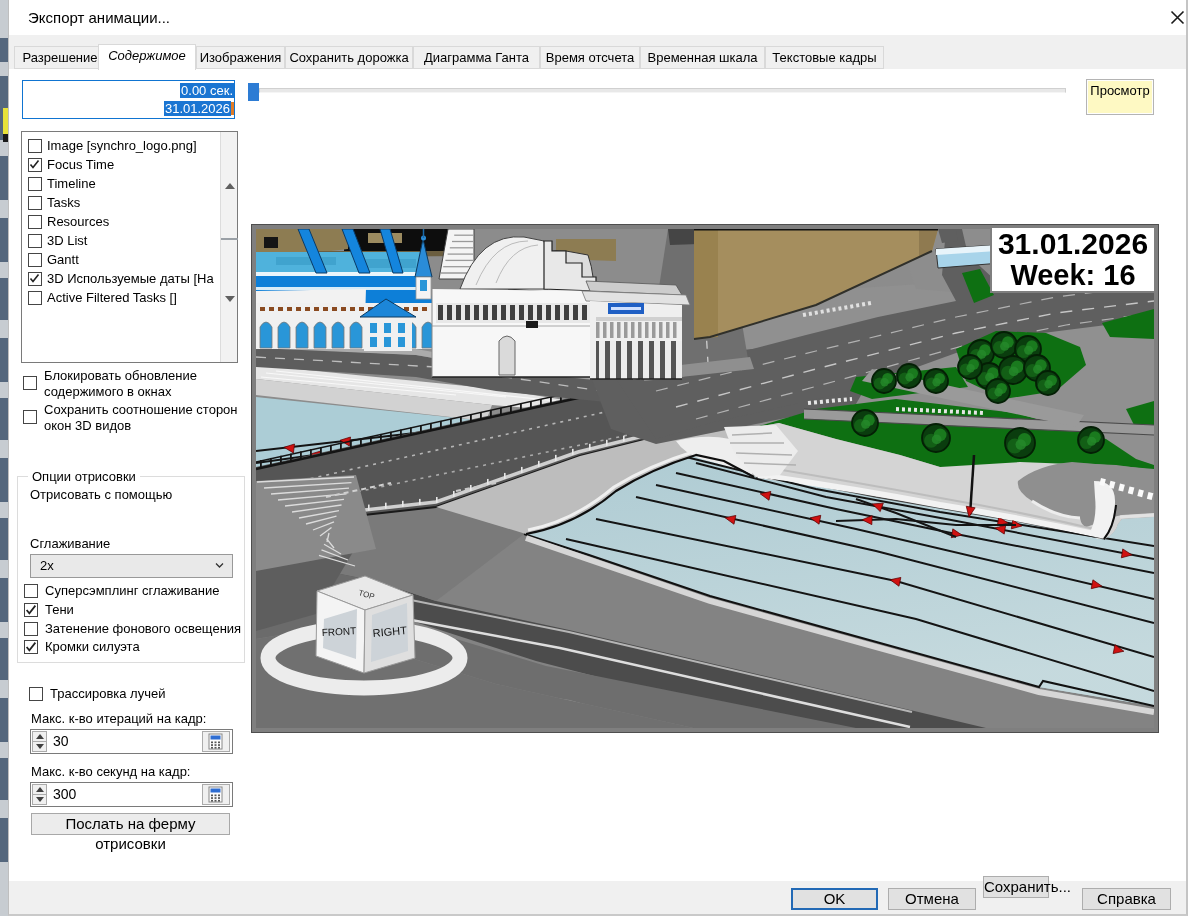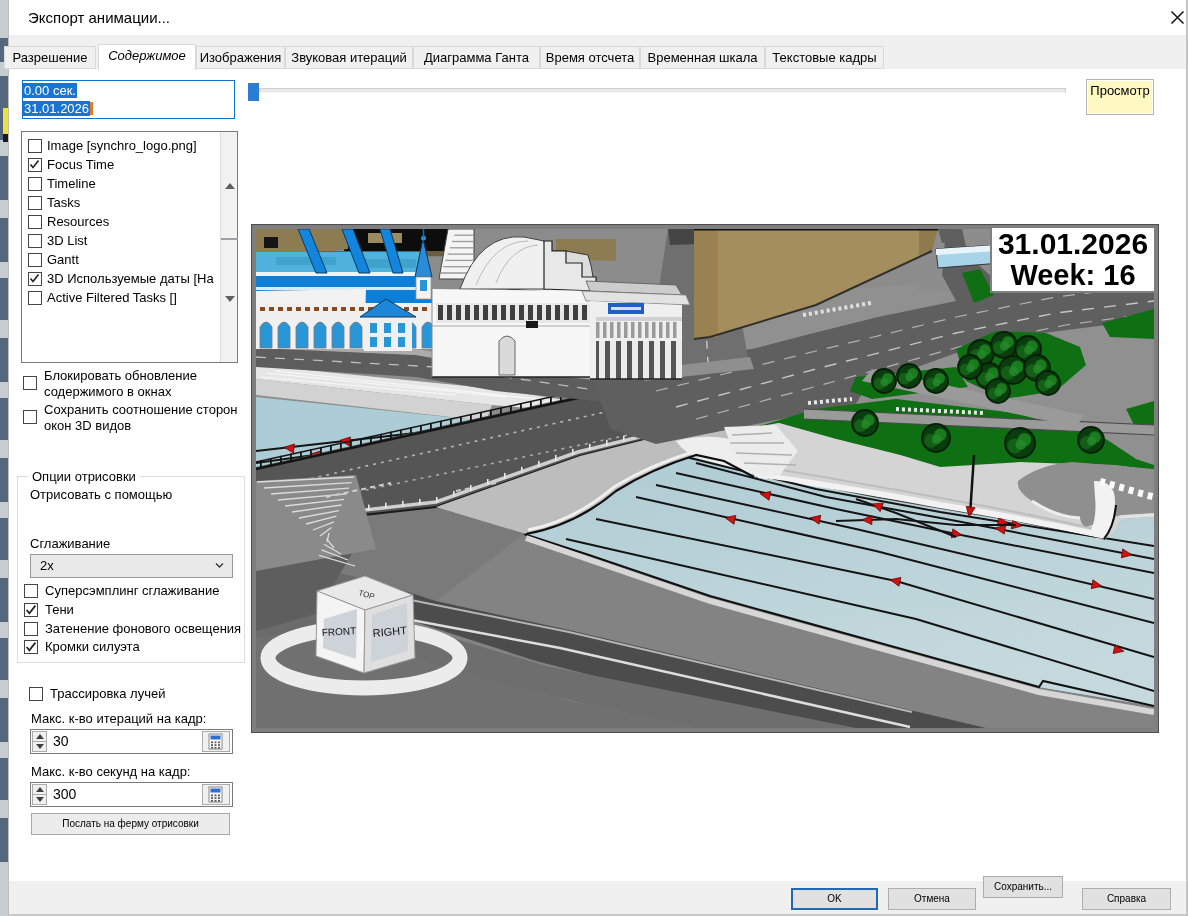--- a/index.html
+++ b/index.html
@@ -12,21 +12,21 @@
 #title{left:28px;top:9px;font-size:15px;color:#000;}
 #closex{left:1166px;top:4px;width:22px;height:26px;color:#1a1a1a;font-size:19px;line-height:26px;text-align:center;}
 #tabstrip{left:9px;top:35px;width:1177px;height:34px;background:#f0f0f0;}
 #page{left:9px;top:69px;width:1177px;height:812px;background:#fff;}
 #footer{left:9px;top:881px;width:1177px;height:33px;background:#f0f0f0;}
 .tab{position:absolute;top:46px;height:23px;background:#f0f0f0;border:1px solid #d9d9d9;
  font-size:13px;text-align:center;line-height:22px;color:#000;}
 .tab.sel{top:44px;height:26px;background:#fff;border-bottom:none;z-index:3;}
 
 #focusbox{left:22px;top:80px;width:213px;height:39px;background:#fff;border:1px solid #0f74d1;
- text-align:left;font-size:13px;line-height:18px;padding-top:1px;}
+ text-align:right;font-size:13px;line-height:18px;padding-top:1px;}
 #focusbox .sel1{background:#1a75d2;color:#fff;padding:0 1px;}
 #focusbox .caret{display:inline-block;width:3px;height:13px;background:#e07c28;vertical-align:-2px;}
 
 #listbox{left:21px;top:131px;width:217px;height:232px;background:#fff;border:1px solid #7a7a7a;}
 .lrow{position:absolute;left:6px;height:19px;width:190px;}
 .cb{position:absolute;left:0;top:2px;width:14px;height:14px;background:#fff;border:1px solid #454545;}
 .cb svg{position:absolute;left:0px;top:0px;}
 .ltxt{position:absolute;left:19px;top:1px;font-size:13px;white-space:nowrap;}
 #lsb{position:absolute;right:0px;top:0px;width:17px;height:230px;background:#f2f2f2;border-left:1px solid #dcdcdc;}
 #lsb .d1{position:absolute;left:0;top:106px;width:17px;height:2px;background:#9aa0a6;}
@@ -41,21 +41,21 @@
 .combo{position:absolute;width:203px;height:24px;background:#e9e9e9;border:1px solid #999;
  font-size:13px;line-height:22px;padding-left:9px;color:#000;}
 .combo .chev{position:absolute;right:8px;top:6px;width:9px;height:9px;}
 .spinrow{position:absolute;width:203px;height:25px;background:#fff;border:1px solid #7a7a7a;}
 .spinbtns{position:absolute;left:1px;top:1px;width:15px;height:21px;background:#f0f0f0;border:1px solid #ababab;}
 .spinbtns .u{position:absolute;left:3px;top:2px;width:0;height:0;border-left:4px solid transparent;border-right:4px solid transparent;border-bottom:5px solid #404040;}
 .spinbtns .d{position:absolute;left:3px;bottom:2px;width:0;height:0;border-left:4px solid transparent;border-right:4px solid transparent;border-top:5px solid #404040;}
 .spinbtns .mid{position:absolute;left:0;top:9px;width:13px;height:1px;background:#ababab;}
 .spinval{position:absolute;left:22px;top:3px;font-size:14px;}
 .calcbtn{position:absolute;right:2px;top:1px;width:28px;height:21px;background:#f0f0f0;border:1px solid #ababab;}
-.btn{position:absolute;background:#e1e1e1;border:1px solid #adadad;font-size:10px;text-align:center;color:#000;}
+.btn{position:absolute;background:#e1e1e1;border:1px solid #adadad;font-size:15px;text-align:center;color:#000;}
 .btn.def{border:2px solid #2269b5;}
 
 #sgroove{left:259px;top:88px;width:807px;height:5px;background:#e8e8e8;border:1px solid #d0d0d0;border-bottom-color:#f5f5f5;}
 #sthumb{left:248px;top:83px;width:11px;height:18px;background:#2d7cd4;}
 #btnpreview{left:1086px;top:79px;width:68px;height:36px;background:#fef9c3;border:1px solid #b4b4b4;box-shadow:inset 0 0 0 1px #fdfdfd;font-size:13px;text-align:center;line-height:21px;}
 
 #vpborder{left:251px;top:224px;width:908px;height:509px;background:#7f7f7f;border:1px solid #4e4e4e;}
 #scene{left:256px;top:229px;width:898px;height:499px;}
 
 #datebox{left:990px;top:226px;width:166px;height:67px;background:#fff;border:2px solid #7f7f7f;text-align:center;}
@@ -87,24 +87,24 @@
 </svg></div>
 <div class="abs" id="dlgborder"></div>
 <div class="abs" id="titlebar"></div>
 <div class="abs" id="title">Экспорт анимации...</div>
 <div class="abs" id="closex"><svg width="15" height="15" viewBox="0 0 15 15" style="margin-top:6px">
         <path d="M1.5 1.5 L13.5 13.5 M13.5 1.5 L1.5 13.5" stroke="#1a1a1a" stroke-width="1.6"></path>
       </svg></div>
 <div class="abs" id="tabstrip"></div>
 <div class="abs" id="page"></div>
 <div class="abs" id="footer"></div>
-<div class="tab" style="left:4px;width:92px;">Разрешение</div>
+<div class="tab" style="left:14px;width:92px;">Разрешение</div>
     <div class="tab sel" style="left:98px;width:98px;font-style:italic;">Содержимое</div>
     <div class="tab" style="left:196px;width:89px;">Изображения</div>
-    <div class="tab" style="left:285px;width:128px;">Звуковая итераций</div>
+    <div class="tab" style="left:285px;width:128px;">Сохранить дорожка</div>
     <div class="tab" style="left:413px;width:127px;">Диаграмма Ганта</div>
     <div class="tab" style="left:540px;width:100px;">Время отсчета</div>
     <div class="tab" style="left:640px;width:125px;">Временная шкала</div>
     <div class="tab" style="left:765px;width:119px;">Текстовые кадры</div>
 <div class="abs" id="focusbox">
       <div><span class="sel1">0.00 сек.</span></div>
       <div><span class="sel1">31.01.2026</span><span class="caret"></span></div>
     </div>
 <div class="abs" id="listbox">
       <div class="lrow" style="top:5px;">
@@ -759,14 +759,14 @@
         <polygon points="680,20 740,16 745,34 682,39" fill="#a8d4ea" stroke="#333" stroke-width="1"></polygon>
         <polygon points="680,20 740,16 741,22 680,26" fill="#e8f4fa"></polygon>
         <polygon points="682,0 700,0 702,12 686,14" fill="#5f5f5f"></polygon>
       </svg></div>
 <div class="abs" id="datebox">
       <div class="l1">31.01.2026</div>
       <div class="l2">Week: 16</div>
     </div>
 <div class="abs btn def" style="left:791px;top:888px;width:87px;height:22px;line-height:18px;">OK</div>
 <div class="abs btn" style="left:888px;top:888px;width:88px;height:22px;line-height:20px;">Отмена</div>
-<div class="abs btn" style="left:983px;top:876px;width:80px;height:22px;line-height:20px;">Сохранить...</div>
+<div class="abs btn" style="left:983px;top:876px;width:66px;height:22px;line-height:20px;">Сохранить...</div>
 <div class="abs btn" style="left:1082px;top:888px;width:89px;height:22px;line-height:20px;">Справка</div>
 </div>
 </body></html>

